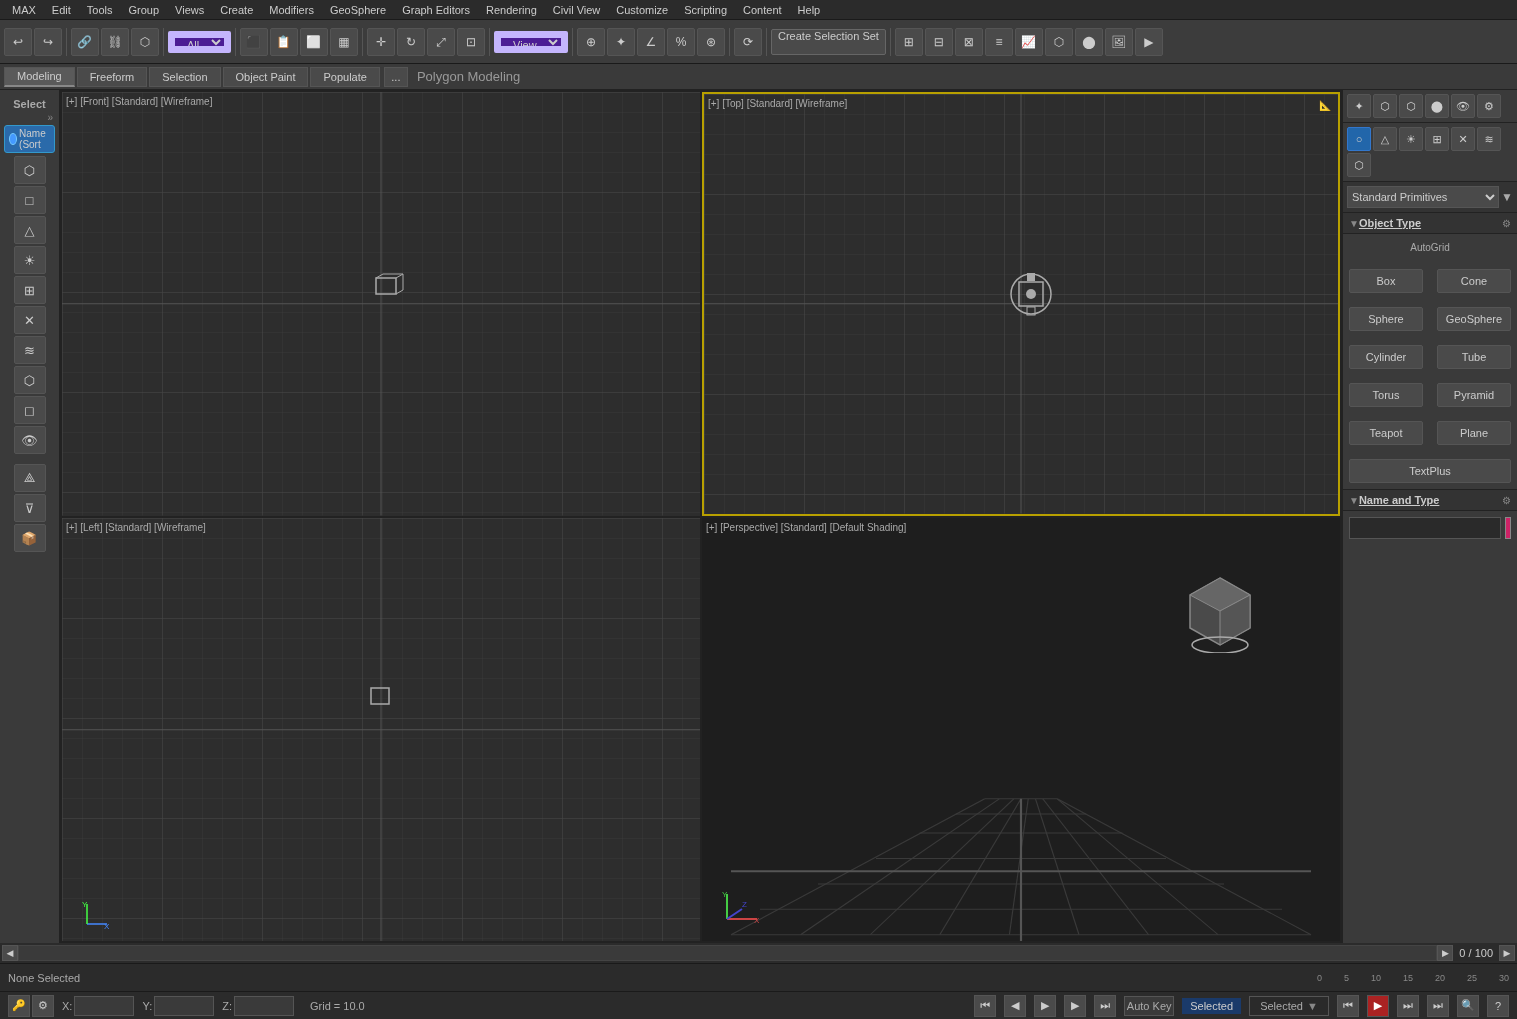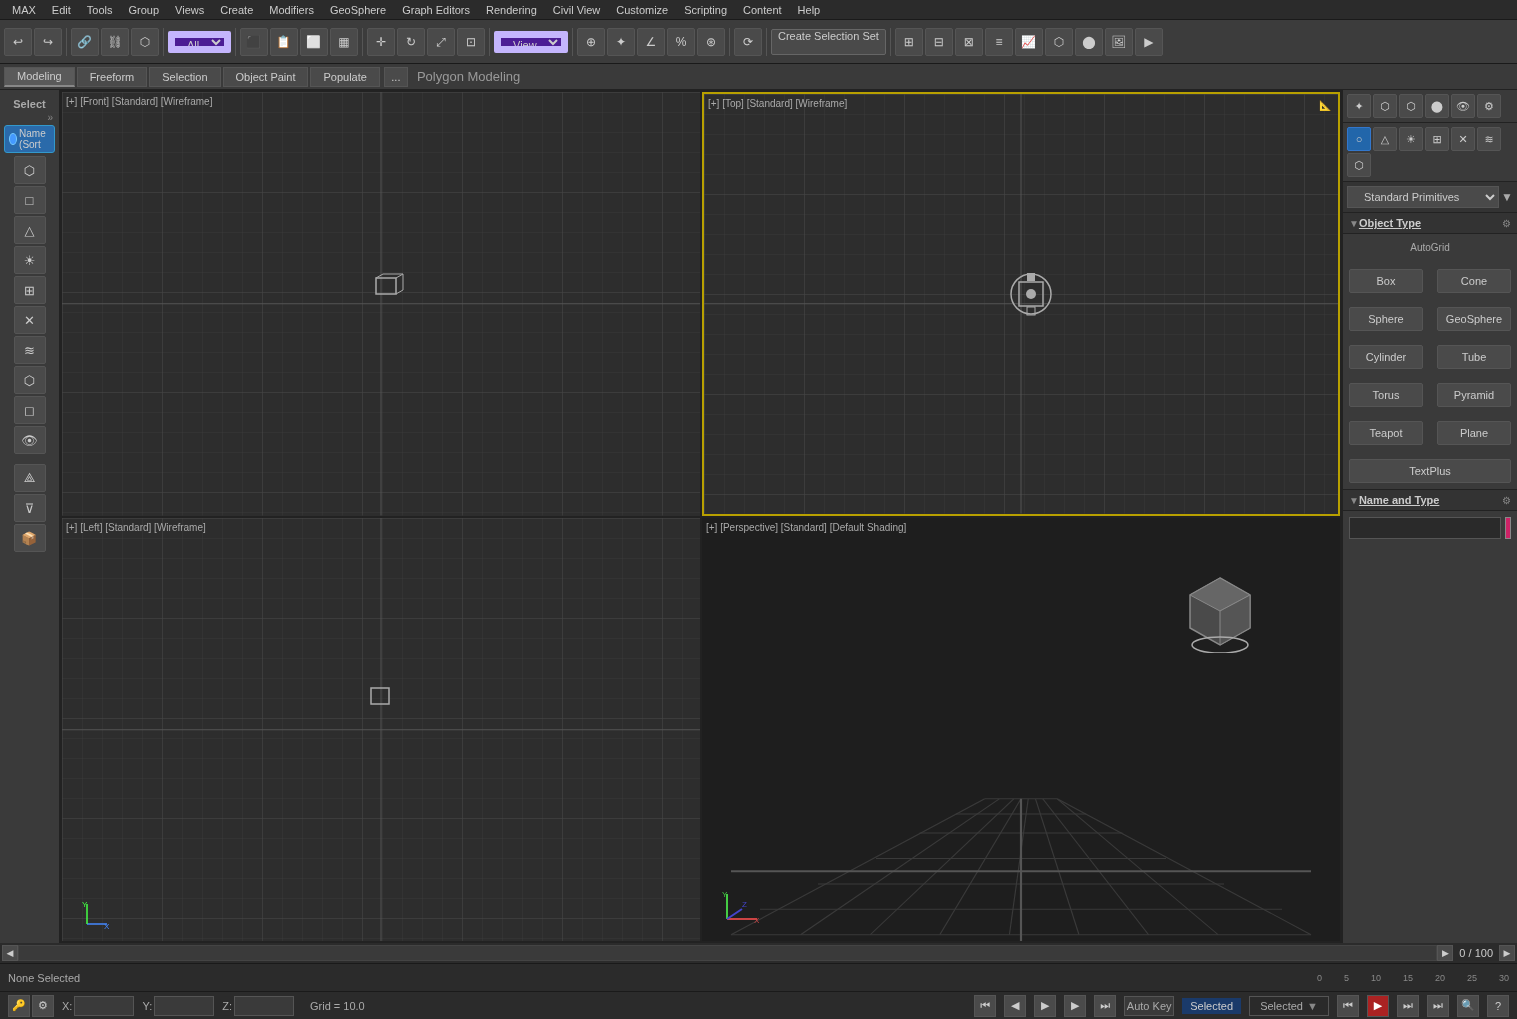--- a/index.html
+++ b/index.html
@@ -221,21 +221,21 @@
       padding: 4px;
       background: #333;
     }
     .primitives-dropdown {
       flex: 1;
       background: #4a4a4a;
       border: 1px solid #555;
       color: #ccc;
       font-size: 11px;
       height: 22px;
-      padding: 0 12px;
+      padding: 0 0;
     }
     .section-header {
       display: flex;
       align-items: center;
       padding: 4px 6px;
       background: #333;
       border-top: 1px solid #222;
       border-bottom: 1px solid #222;
       cursor: pointer;
     }

